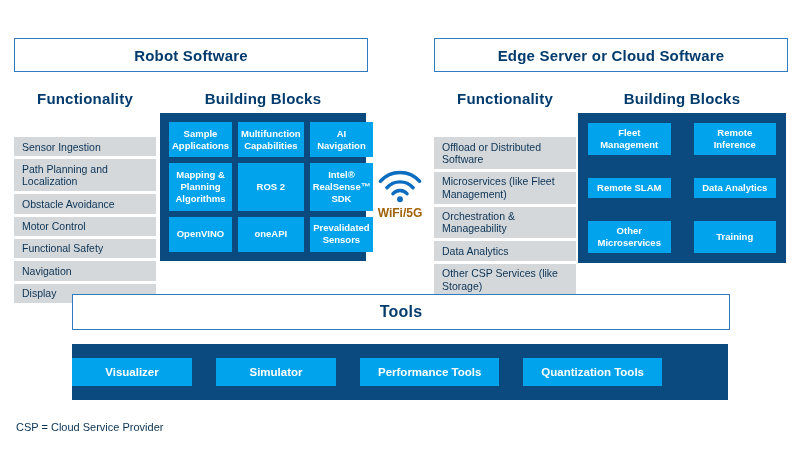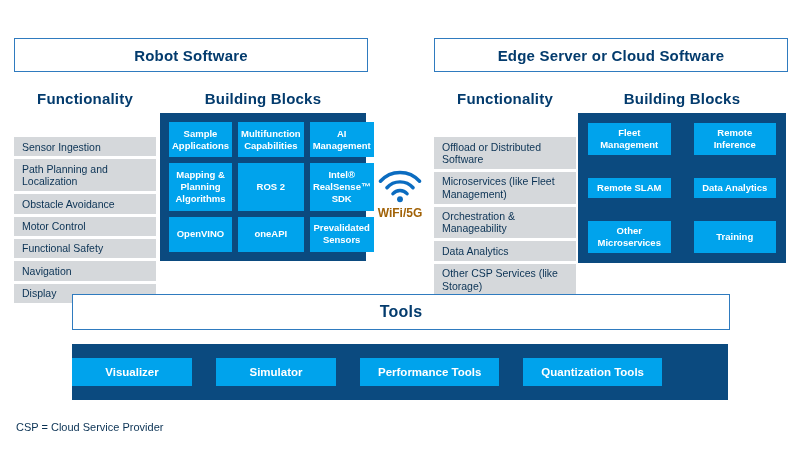--- a/index.html
+++ b/index.html
@@ -65,21 +65,21 @@
     <div class="gray-item">Functional Safety</div>
     <div class="gray-item">Navigation</div>
     <div class="gray-item">Display</div>
   </div>
 
   <div class="sec-heading" style="left:160px;top:90px;width:206px;">Building Blocks</div>
 
   <div class="bb-box bb-left" style="left:160px;top:113px;width:206px;height:148px;">
     <div class="bb-cell">Sample Applications</div>
     <div class="bb-cell">Multifunction Capabilities</div>
-    <div class="bb-cell">AI Management</div>
+    <div class="bb-cell">AI Navigation</div>
     <div class="bb-cell">Mapping &amp; Planning Algorithms</div>
     <div class="bb-cell">ROS 2</div>
     <div class="bb-cell">Intel® RealSense™ SDK</div>
     <div class="bb-cell">OpenVINO</div>
     <div class="bb-cell">oneAPI</div>
     <div class="bb-cell">Prevalidated Sensors</div>
   </div>
 
   <div class="wifi-wrap" style="left:372px;top:166px;width:56px;">
     <svg width="48" height="37" viewBox="0 0 44 34">

